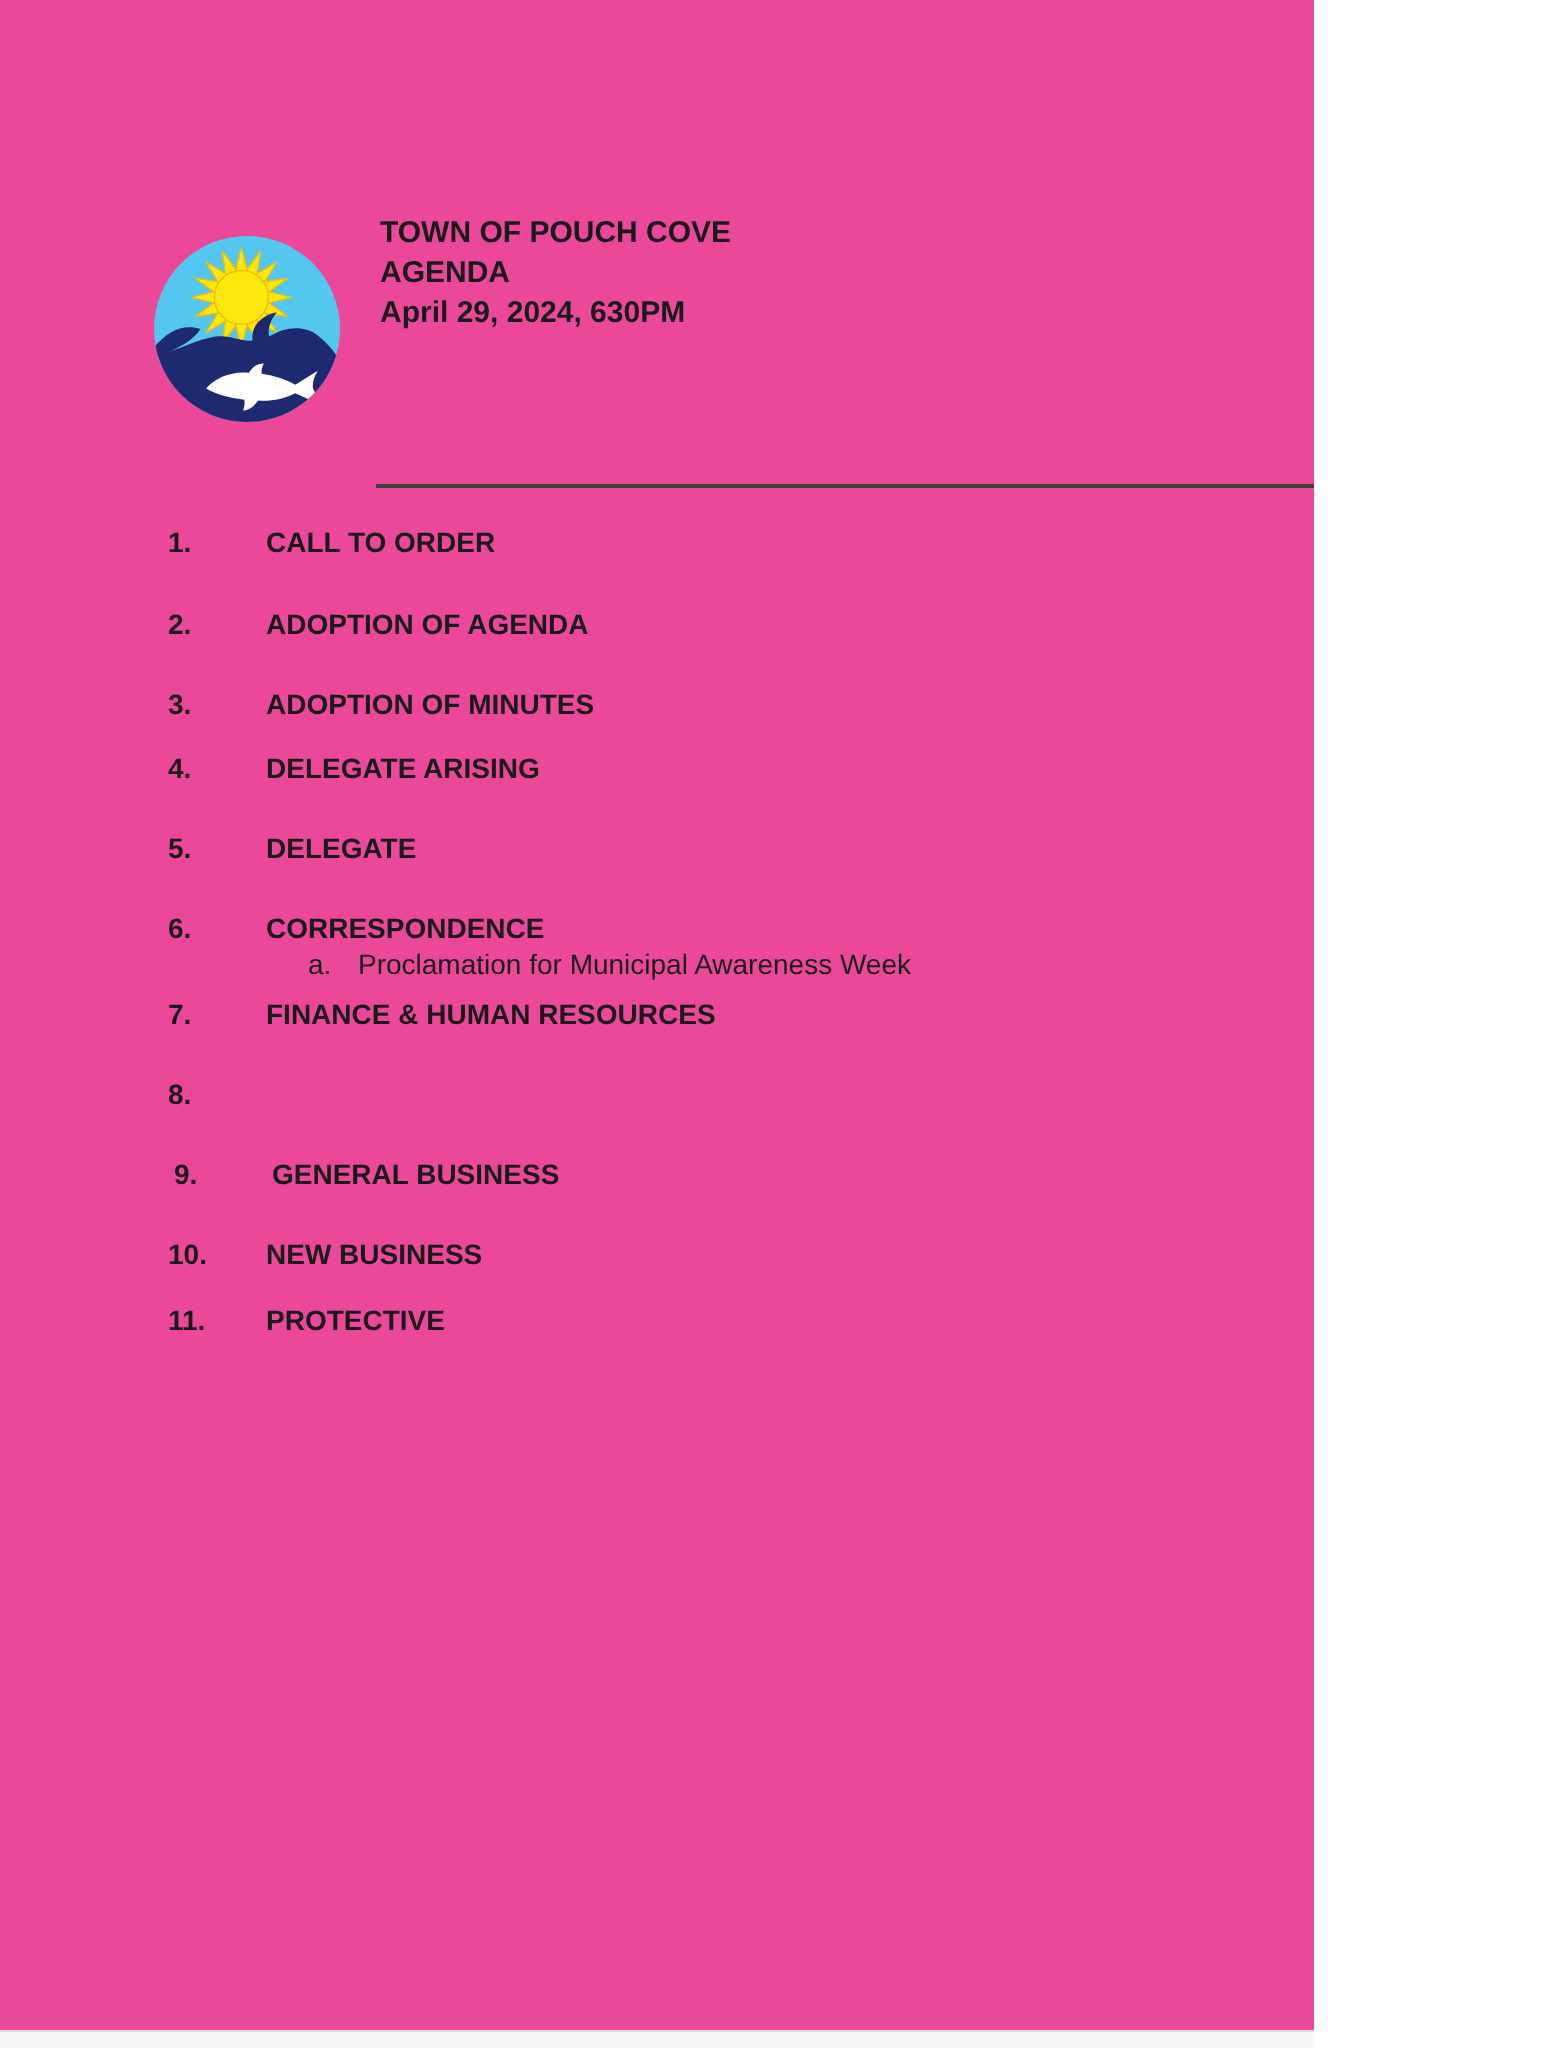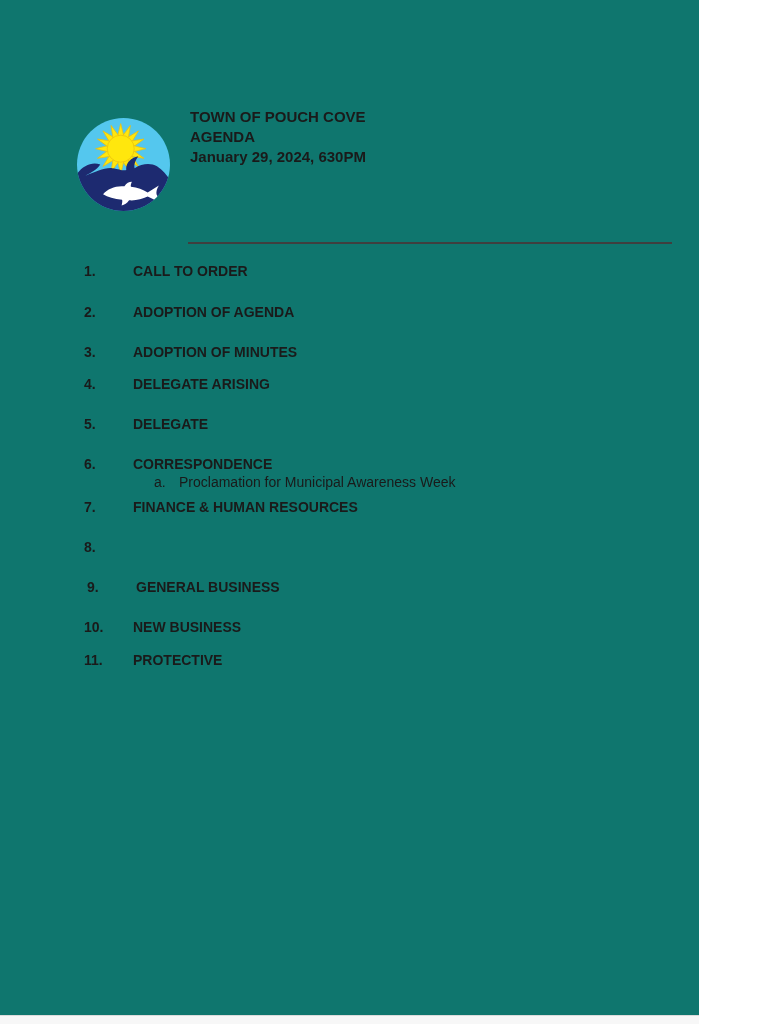--- a/index.html
+++ b/index.html
@@ -1,23 +1,24 @@
 <!DOCTYPE html>
 <html><head>
 <meta charset="utf-8">
 <style>
   html, body { margin: 0; padding: 0; background: #ffffff; }
   .page {
     position: relative;
-    width: 699px;
+    width: 632px;
     height: 1024px;
-    background: #0f766e;
+    background: #ec4899;
     font-family: "Liberation Sans", sans-serif;
     color: #1a1a1a;
     overflow: hidden;
+    padding-left: 25px;
   }
 
   
   .logo {
     position: absolute;
     left: 77px;
     top: 117px;
     width: 93px;
     height: 95px;
   }
@@ -127,21 +128,21 @@
         </g>
         <path d="M0 60 C7 51, 16 47, 25 50 C21 56, 15 59, 9 62 C20 58, 30 53, 38 54 C46 55, 49 57, 53 56 C52 49, 57 43, 66 41 C62 46, 61 51, 62 54 C70 49, 79 48, 86 52 C92 56, 97 62, 100 67 L100 101 L0 101 Z" fill="#1d2a70"></path>
         <path d="M28 82 C33 76, 42 72.5, 51 73.5 C53 70, 56 68.5, 59 68.5 C58 71, 57.5 72.5, 58 74 C65 75, 71 77, 76 80 L88 72.5 C86 76, 85 79, 85.5 82 C87 85, 88.5 88, 90 91 L76 84.5 C70 87.5, 63 89, 56 88.5 C54 91.5, 51 93.5, 48 94 C48.5 91.5, 49 89.5, 48.5 88 C40 87, 33 85, 28 82 Z" fill="#ffffff"></path>
       </g>
     </svg>
   </div>
 
   <div class="header">
     <div>TOWN OF POUCH COVE</div>
     <div>AGENDA</div>
-    <div>January 29, 2024, 630PM</div>
+    <div>April 29, 2024, 630PM</div>
   </div>
 
   <div class="divider"></div>
 
   <div class="agenda">
 
     <div class="agenda-item first">
       <span class="num">1.</span>
       <span class="label">CALL TO ORDER</span>
     </div>

